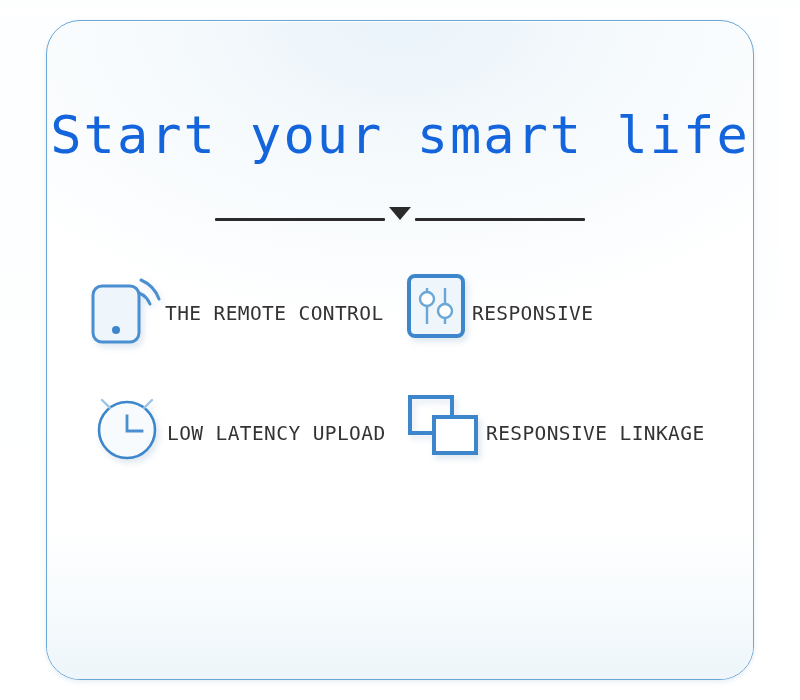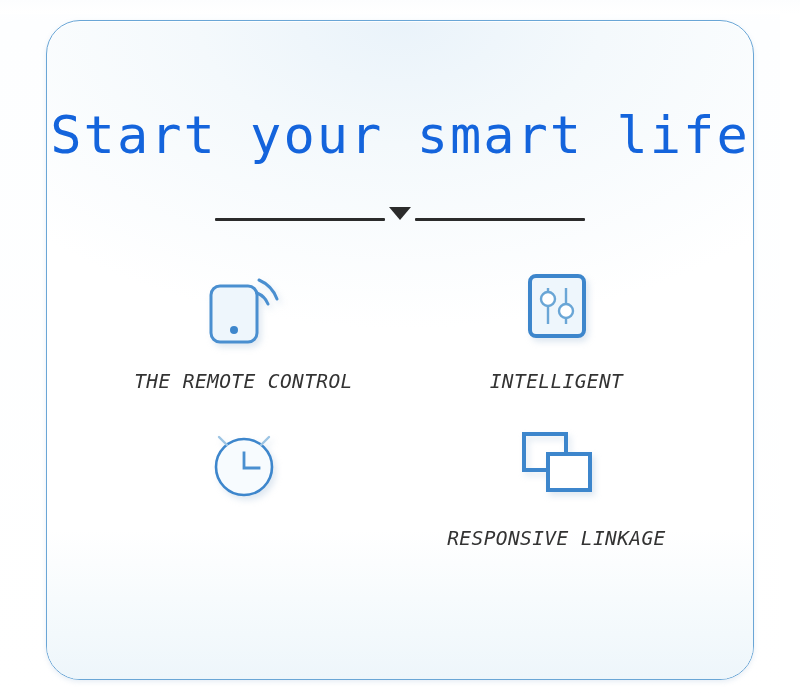--- a/index.html
+++ b/index.html
@@ -118,24 +118,23 @@
     left: 40px;
     right: 40px;
     top: 235px;
     display: grid;
     grid-template-columns: 1fr 1fr;
     grid-template-rows: 1fr 1fr;
     row-gap: 20px;
   }
   .feature {
     display: flex;
-    flex-direction: column;
+    flex-direction: row;
     align-items: center;
     justify-content: flex-start;
-    font-style: italic;
   }
   .feature-icon {
     height: 100px;
     display: flex;
     align-items: center;
     justify-content: center;
   }
   .feature-icon svg {
     display: block;
     filter: drop-shadow(3px 4px 3px rgba(150,180,210,0.30));
@@ -184,32 +183,33 @@
         <div class="feature">
           <div class="feature-icon">
             <svg width="72" height="80" viewBox="0 0 72 80" xmlns="http://www.w3.org/2000/svg">
               <rect x="9" y="10" width="54" height="60" rx="6" ry="6" fill="#eef6fc" stroke="#3d86cc" stroke-width="4"></rect>
               <line x1="27" y1="22" x2="27" y2="58" stroke="#6aa6d6" stroke-width="2.4"></line>
               <line x1="45" y1="22" x2="45" y2="58" stroke="#6aa6d6" stroke-width="2.4"></line>
               <circle cx="27" cy="33" r="7" fill="#ffffff" stroke="#6aa6d6" stroke-width="2.4"></circle>
               <circle cx="45" cy="45" r="7" fill="#ffffff" stroke="#6aa6d6" stroke-width="2.4"></circle>
             </svg>
           </div>
-          <div class="feature-label">INTELLIGENT</div>
+          <div class="feature-label">RESPONSIVE</div>
         </div>
 
         <div class="feature">
           <div class="feature-icon">
             <svg width="80" height="80" viewBox="0 0 80 80" xmlns="http://www.w3.org/2000/svg">
               <circle cx="40" cy="44" r="28" fill="#f7fbfe" stroke="#3d86cc" stroke-width="2.6"></circle>
               <path d="M40 30 L40 45 L55 45" fill="none" stroke="#4a8fd0" stroke-width="2.8" stroke-linecap="square" stroke-linejoin="miter"></path>
               <path d="M15 14 L23 22" fill="none" stroke="#9cc4e4" stroke-width="2.4" stroke-linecap="round"></path>
               <path d="M65 14 L57 22" fill="none" stroke="#9cc4e4" stroke-width="2.4" stroke-linecap="round"></path>
             </svg>
           </div>
+          <div class="feature-label">LOW LATENCY UPLOAD</div>
         </div>
 
         <div class="feature">
           <div class="feature-icon">
             <svg width="86" height="78" viewBox="0 0 86 78" xmlns="http://www.w3.org/2000/svg">
               <rect x="10" y="10" width="42" height="36" fill="none" stroke="#3d86cc" stroke-width="4"></rect>
               <rect x="34" y="30" width="42" height="36" fill="#ffffff" stroke="#3d86cc" stroke-width="4"></rect>
             </svg>
           </div>
           <div class="feature-label">RESPONSIVE LINKAGE</div>

